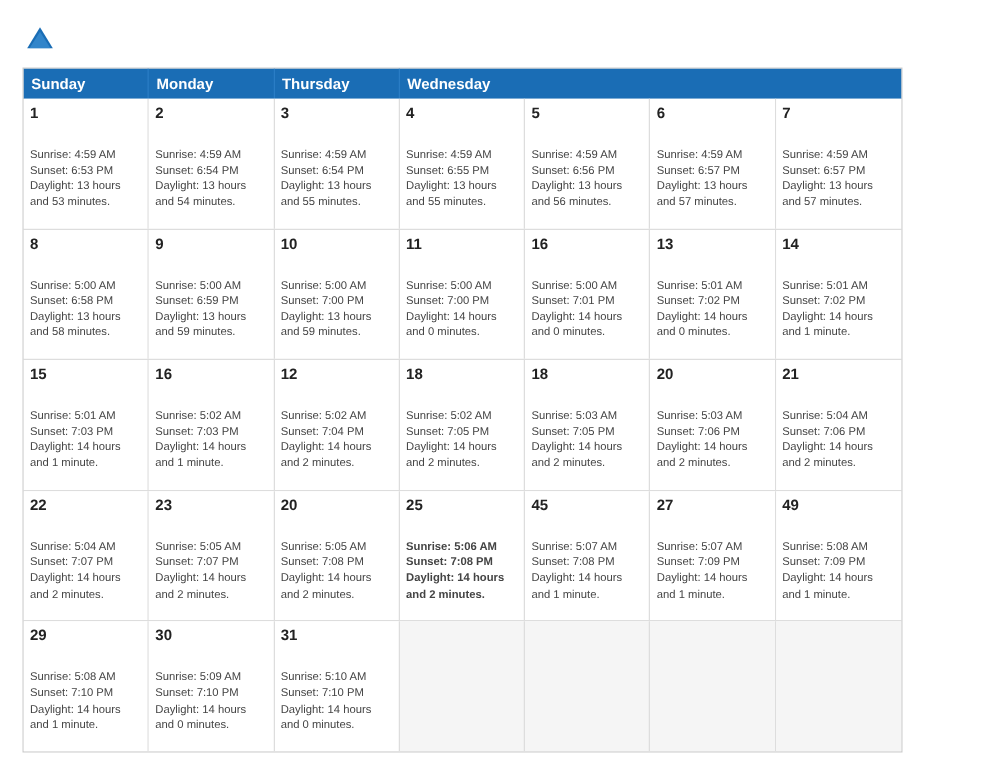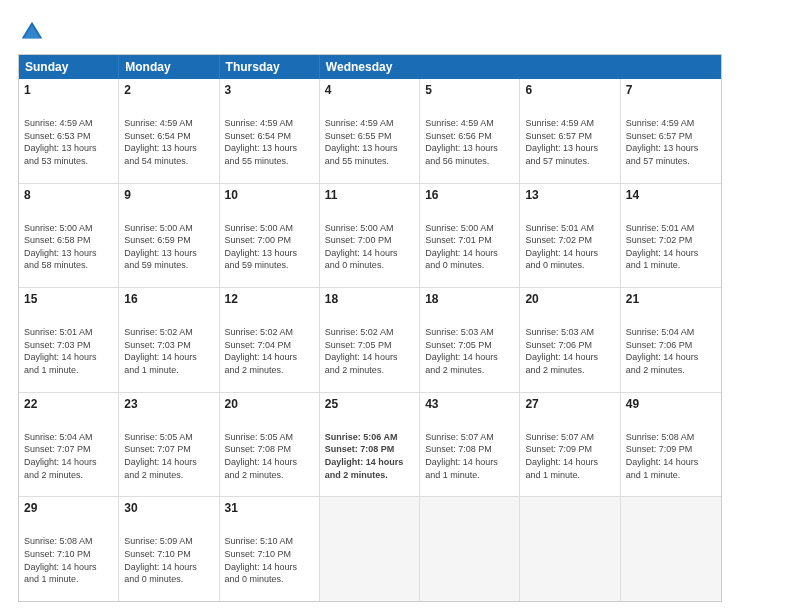--- a/index.html
+++ b/index.html
@@ -315,21 +315,21 @@
 and 2 minutes.</div>
           </div>
           <div class="cal-cell">
             <span class="day-num">25</span>
             <div class="cell-text" style="white-space: pre-line; font-weight: bold;">Sunrise: 5:06 AM
 Sunset: 7:08 PM
 Daylight: 14 hours
 and 2 minutes.</div>
           </div>
           <div class="cal-cell">
-            <span class="day-num">43</span>
+            <span class="day-num">45</span>
             <div class="cell-text" style="white-space: pre-line;">Sunrise: 5:07 AM
 Sunset: 7:08 PM
 Daylight: 14 hours
 and 1 minute.</div>
           </div>
           <div class="cal-cell">
             <span class="day-num">27</span>
             <div class="cell-text" style="white-space: pre-line;">Sunrise: 5:07 AM
 Sunset: 7:09 PM
 Daylight: 14 hours

